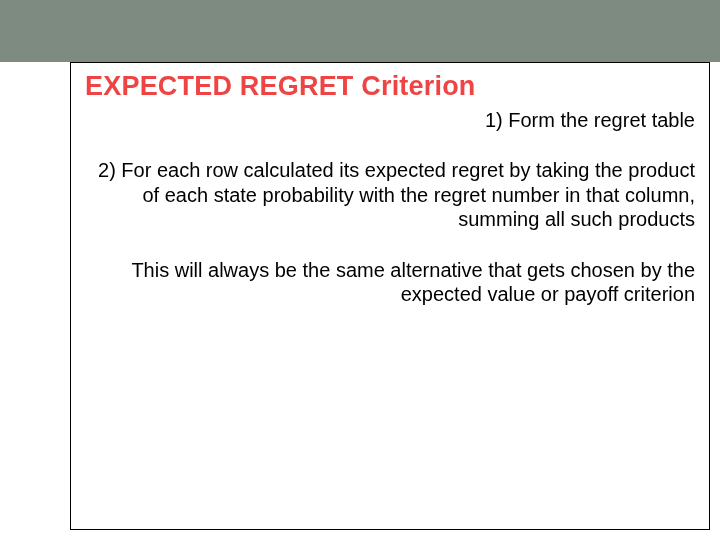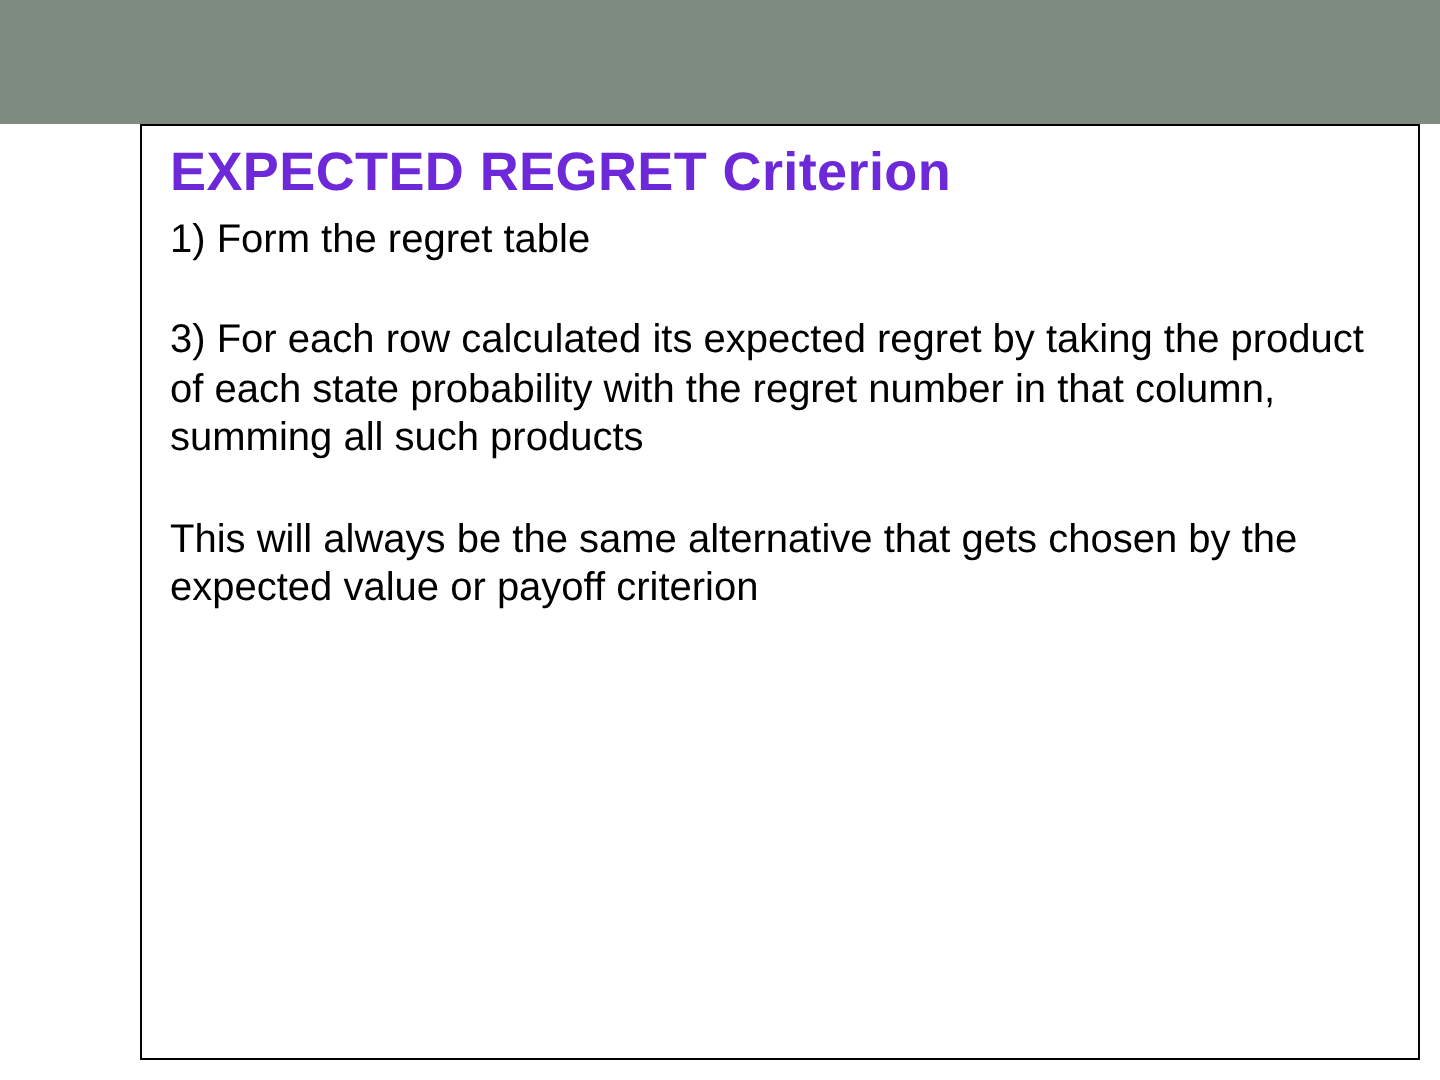--- a/index.html
+++ b/index.html
@@ -23,46 +23,47 @@
     width: 640px;
     height: 468px;
     background: #ffffff;
     border: 1px solid #000000;
     box-sizing: border-box;
     padding: 8px 14px 14px 14px;
   }
   .title {
     font-size: 27px;
     font-weight: bold;
-    color: #6d28d9;
+    color: #ef4444;
     margin: 0 0 6px 0;
     letter-spacing: 0.2px;
   }
   .body-text {
     font-size: 20px;
     color: #000000;
     line-height: 1.22;
   }
   .para {
     margin-bottom: 26px;
+    text-align: right;
   }
   .para:last-child {
     margin-bottom: 0;
     margin-top: 14px;
   }
 </style>
 </head>
 <body>
 
 <div class="top-band"></div>
 
 <div class="content-card">
   <div class="title">EXPECTED REGRET Criterion</div>
 
   <div class="body-text">
     <div class="para">1)  Form the regret table</div>
 
-    <div class="para">3)  For each row calculated its expected regret by taking the product of each state probability with the regret number in that column, summing all such products</div>
+    <div class="para">2)  For each row calculated its expected regret by taking the product of each state probability with the regret number in that column, summing all such products</div>
 
 
     <div class="para">This will always be the same alternative that gets chosen by the expected value or payoff criterion</div>
   </div>
 </div>
 
 </body></html>

